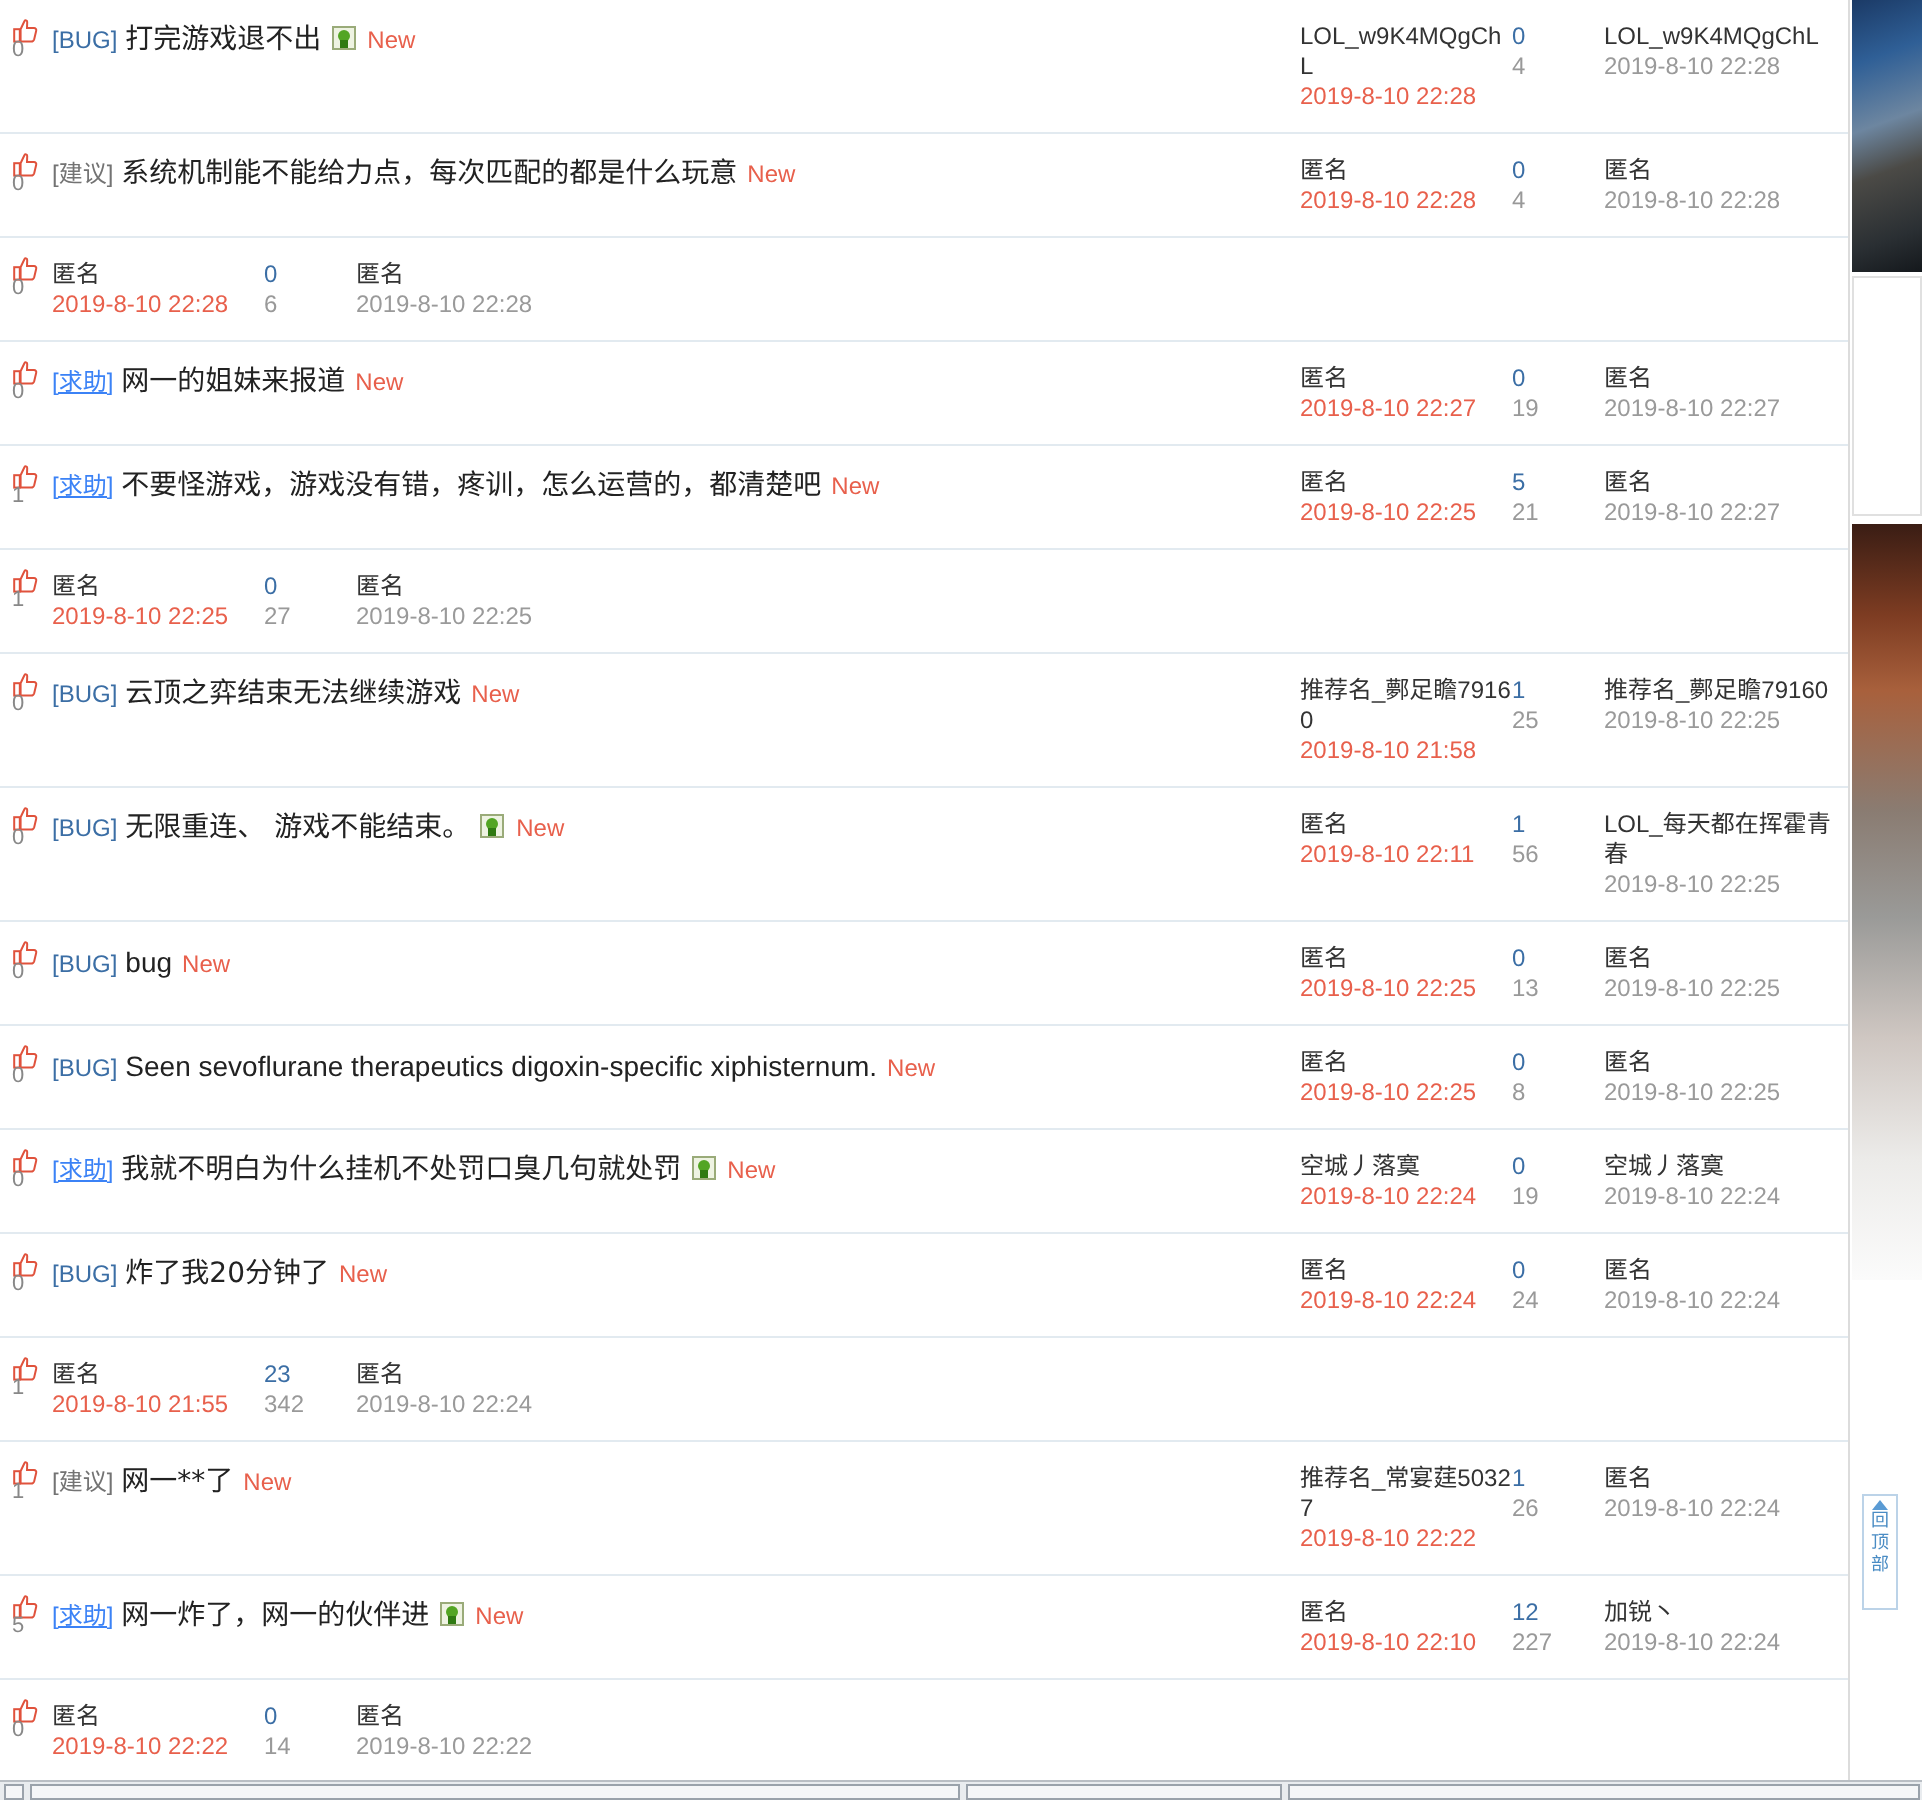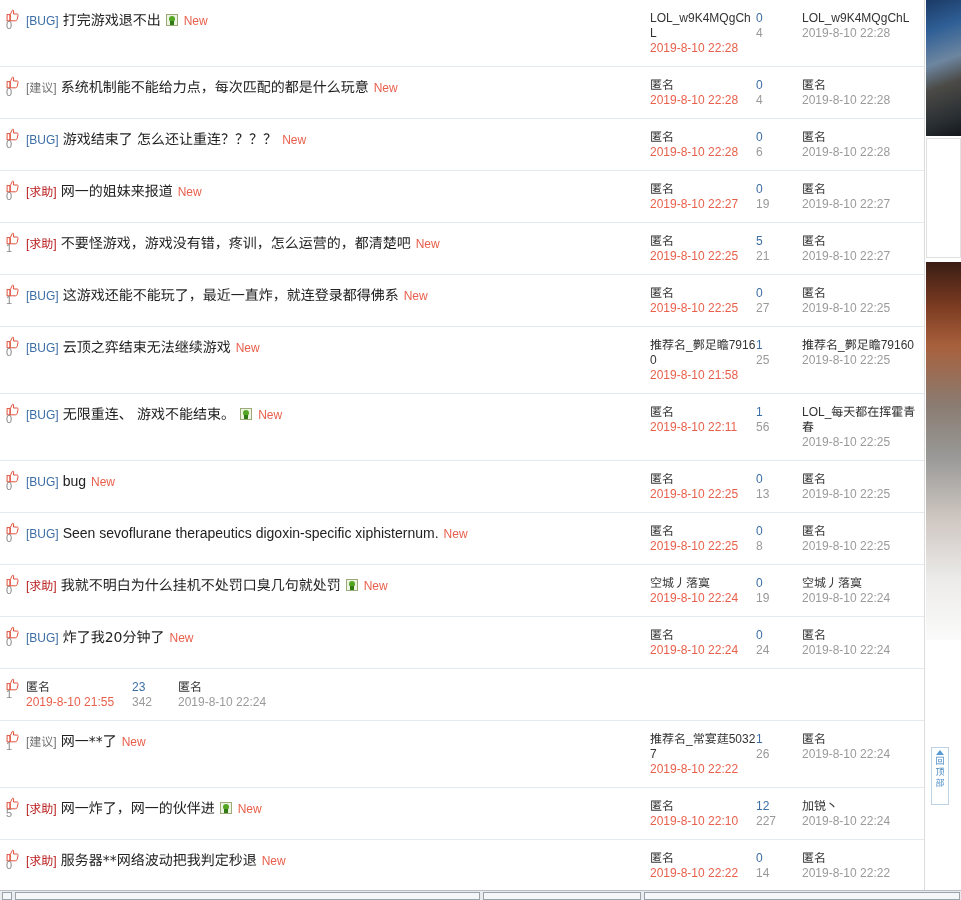--- a/index.html
+++ b/index.html
@@ -45,21 +45,21 @@
 
   
   .subject{
     flex:1 1 auto;
     padding-top:13px;padding-bottom:12px;padding-right:10px;
     line-height:14px;
     min-width:0;
   }
   .tag{font-size:12px;margin-right:4px;}
   .tag.bug{color:#3b6ea5;}
-  .tag.help{color:#b91c1c;}
+  .tag.help{color:#3b82f6;text-decoration:underline;}
   .tag.sug{color:#737373;}
   .title{
     color:#222;font-size:14px;
     font-family:"DejaVu Sans","Liberation Sans",sans-serif;
     letter-spacing:0px;
   }
   .title.latin{font-family:Liberation Sans, sans-serif;}
   .pages{color:#777;font-size:11px;margin-left:4px;}
   .newflag{color:#e8604c;font-size:12px;margin-left:5px;
     font-family:"Liberation Sans",sans-serif;}
@@ -211,21 +211,20 @@
         </div>
       </div>
       <div class="row">
         <div class="vote">
           <span class="thumb"><svg width="14" height="14" viewBox="0 0 14 14" aria-hidden="true">
               <path d="M4.3 5.6 L6.2 1.6 C6.6 0.9 7.6 1.1 7.6 2.0 L7.5 5.0 L11.0 5.0 C11.8 5.0 12.3 5.7 12.1 6.4 L11.1 10.6 C10.9 11.3 10.3 11.8 9.6 11.8 L4.3 11.8 Z" fill="none" stroke="#e0523c" stroke-width="1"></path>
               <rect x="1.1" y="5.6" width="2.8" height="6.2" fill="none" stroke="#e0523c" stroke-width="1"></rect>
             </svg></span>
           <span class="cnt">0</span>
         </div>
-        <div class="subject"><span class="tag bug">[BUG]</span><span class="title">游戏结束了 怎么还让重连？？？？</span><span class="newflag">New</span></div>
         <div class="author">
           <span class="nm">匿名</span>
           <span class="dt">2019-8-10 22:28</span>
         </div>
         <div class="counts">
           <span class="replies">0</span>
           <span class="views">6</span>
         </div>
         <div class="lastpost">
           <span class="nm">匿名</span>
@@ -277,21 +276,20 @@
         </div>
       </div>
       <div class="row">
         <div class="vote">
           <span class="thumb"><svg width="14" height="14" viewBox="0 0 14 14" aria-hidden="true">
               <path d="M4.3 5.6 L6.2 1.6 C6.6 0.9 7.6 1.1 7.6 2.0 L7.5 5.0 L11.0 5.0 C11.8 5.0 12.3 5.7 12.1 6.4 L11.1 10.6 C10.9 11.3 10.3 11.8 9.6 11.8 L4.3 11.8 Z" fill="none" stroke="#e0523c" stroke-width="1"></path>
               <rect x="1.1" y="5.6" width="2.8" height="6.2" fill="none" stroke="#e0523c" stroke-width="1"></rect>
             </svg></span>
           <span class="cnt">1</span>
         </div>
-        <div class="subject"><span class="tag bug">[BUG]</span><span class="title">这游戏还能不能玩了，最近一直炸，就连登录都得佛系</span><span class="newflag">New</span></div>
         <div class="author">
           <span class="nm">匿名</span>
           <span class="dt">2019-8-10 22:25</span>
         </div>
         <div class="counts">
           <span class="replies">0</span>
           <span class="views">27</span>
         </div>
         <div class="lastpost">
           <span class="nm">匿名</span>
@@ -496,21 +494,20 @@
         </div>
       </div>
       <div class="row">
         <div class="vote">
           <span class="thumb"><svg width="14" height="14" viewBox="0 0 14 14" aria-hidden="true">
               <path d="M4.3 5.6 L6.2 1.6 C6.6 0.9 7.6 1.1 7.6 2.0 L7.5 5.0 L11.0 5.0 C11.8 5.0 12.3 5.7 12.1 6.4 L11.1 10.6 C10.9 11.3 10.3 11.8 9.6 11.8 L4.3 11.8 Z" fill="none" stroke="#e0523c" stroke-width="1"></path>
               <rect x="1.1" y="5.6" width="2.8" height="6.2" fill="none" stroke="#e0523c" stroke-width="1"></rect>
             </svg></span>
           <span class="cnt">0</span>
         </div>
-        <div class="subject"><span class="tag help">[求助]</span><span class="title">服务器**网络波动把我判定秒退</span><span class="newflag">New</span></div>
         <div class="author">
           <span class="nm">匿名</span>
           <span class="dt">2019-8-10 22:22</span>
         </div>
         <div class="counts">
           <span class="replies">0</span>
           <span class="views">14</span>
         </div>
         <div class="lastpost">
           <span class="nm">匿名</span>

